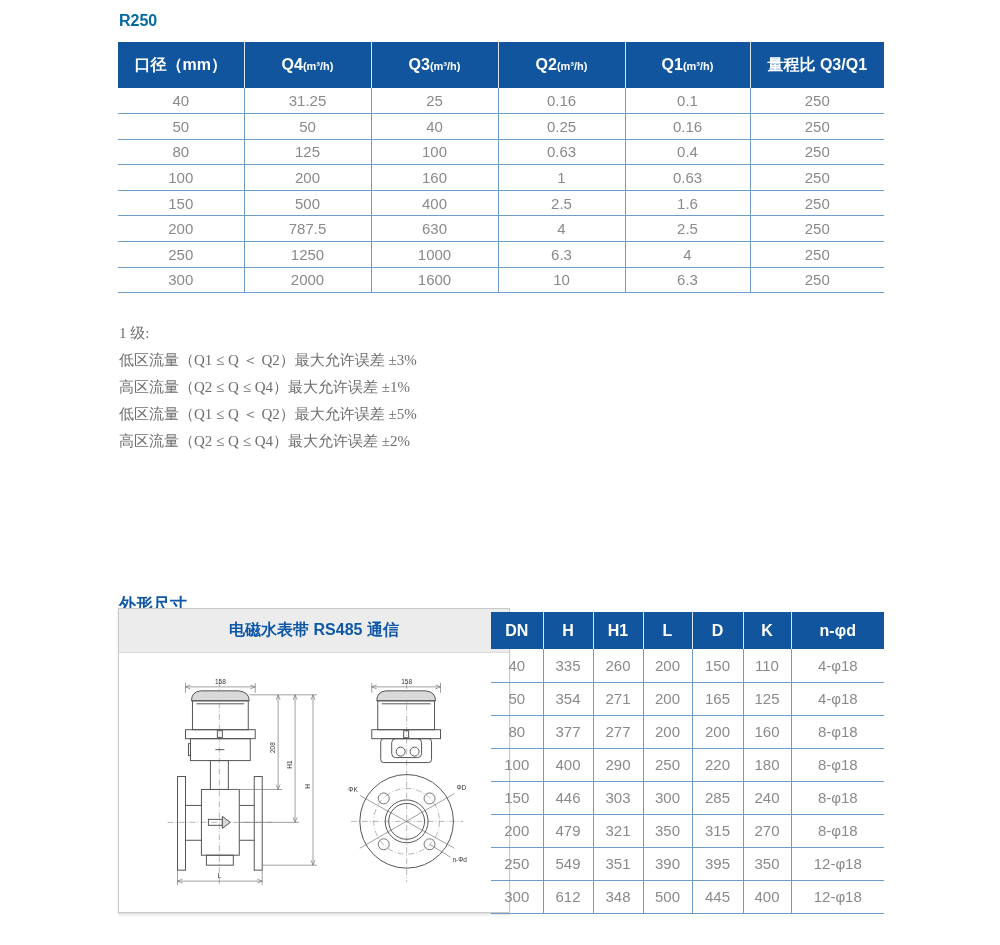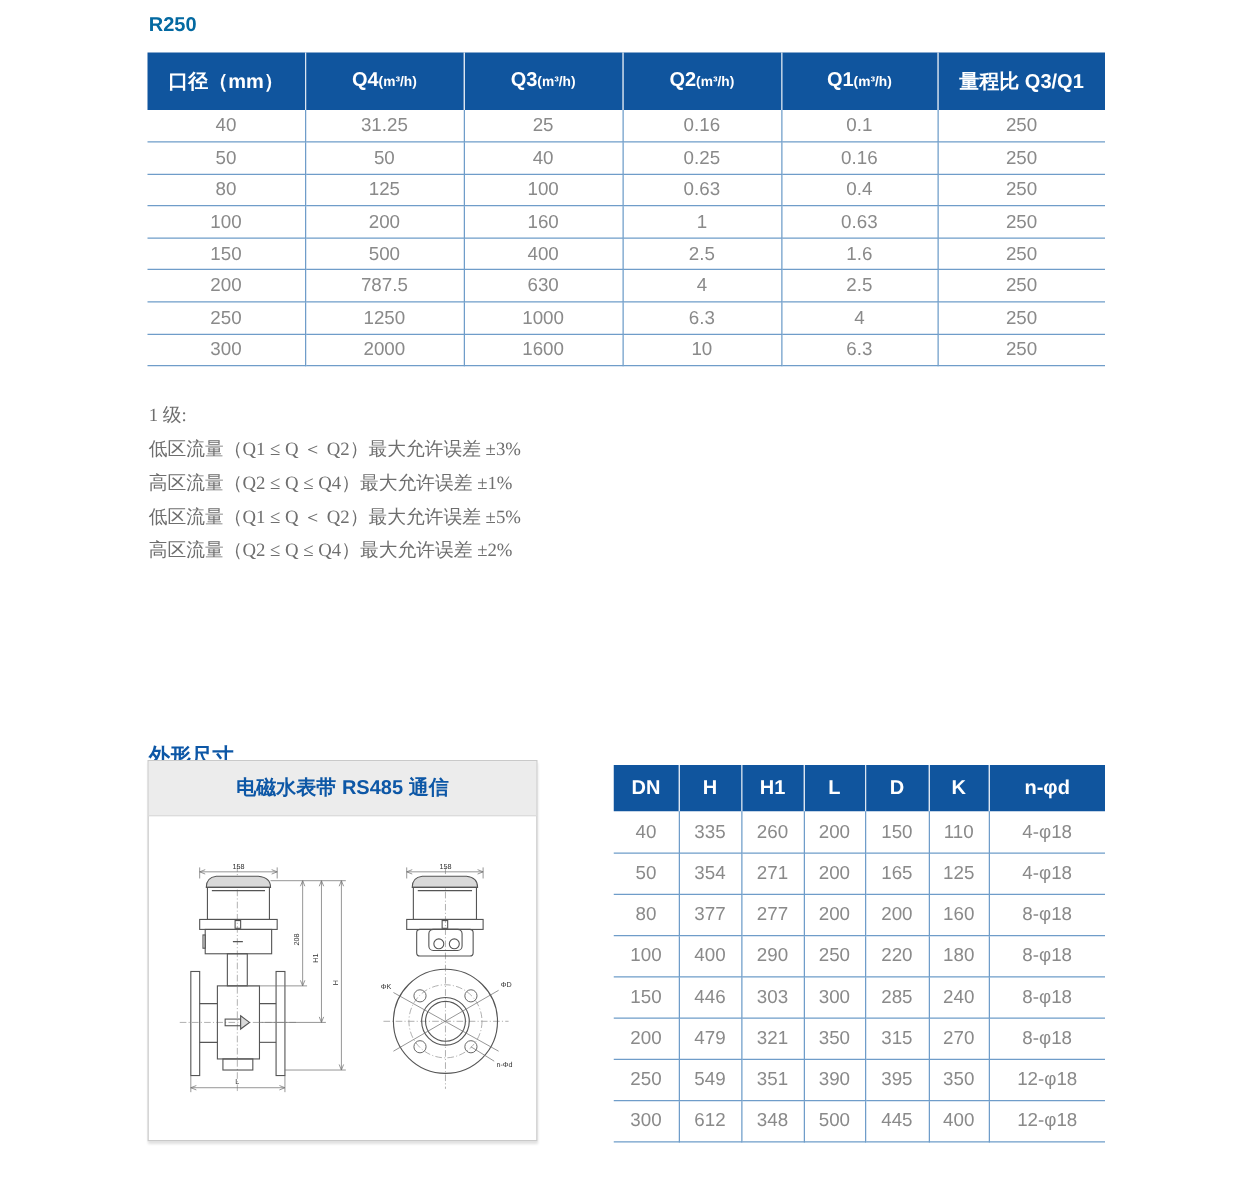--- a/index.html
+++ b/index.html
@@ -35,21 +35,21 @@
   }
   .flow-table td:last-child{border-right:none;}
 
   
   .accuracy{position:absolute;left:119px;top:320px;font-size:15px;color:var(--note-gray);line-height:27px;font-family:Liberation Serif, serif;}
 
   
   .dims-title{position:absolute;left:119px;top:556px;font-size:17px;font-weight:bold;color:var(--heading-blue);margin-top:37px;}
 
   .diagram-box{
-    position:absolute;left:118px;top:608px;width:312px;height:305px;
+    position:absolute;left:118px;top:608px;width:392px;height:305px;
     background:#fff;border:1px solid var(--box-border);
     box-shadow:0 2px 2px rgba(0,0,0,.12);
   }
   .diagram-title{
     height:44px;background:var(--strip-gray);
     display:flex;align-items:center;justify-content:center;
     font-size:16px;font-weight:bold;color:var(--heading-blue);
     border-bottom:1px solid #dcdcdc;
   }
   .diagram-svg-wrap{width:100%;height:259px;}

